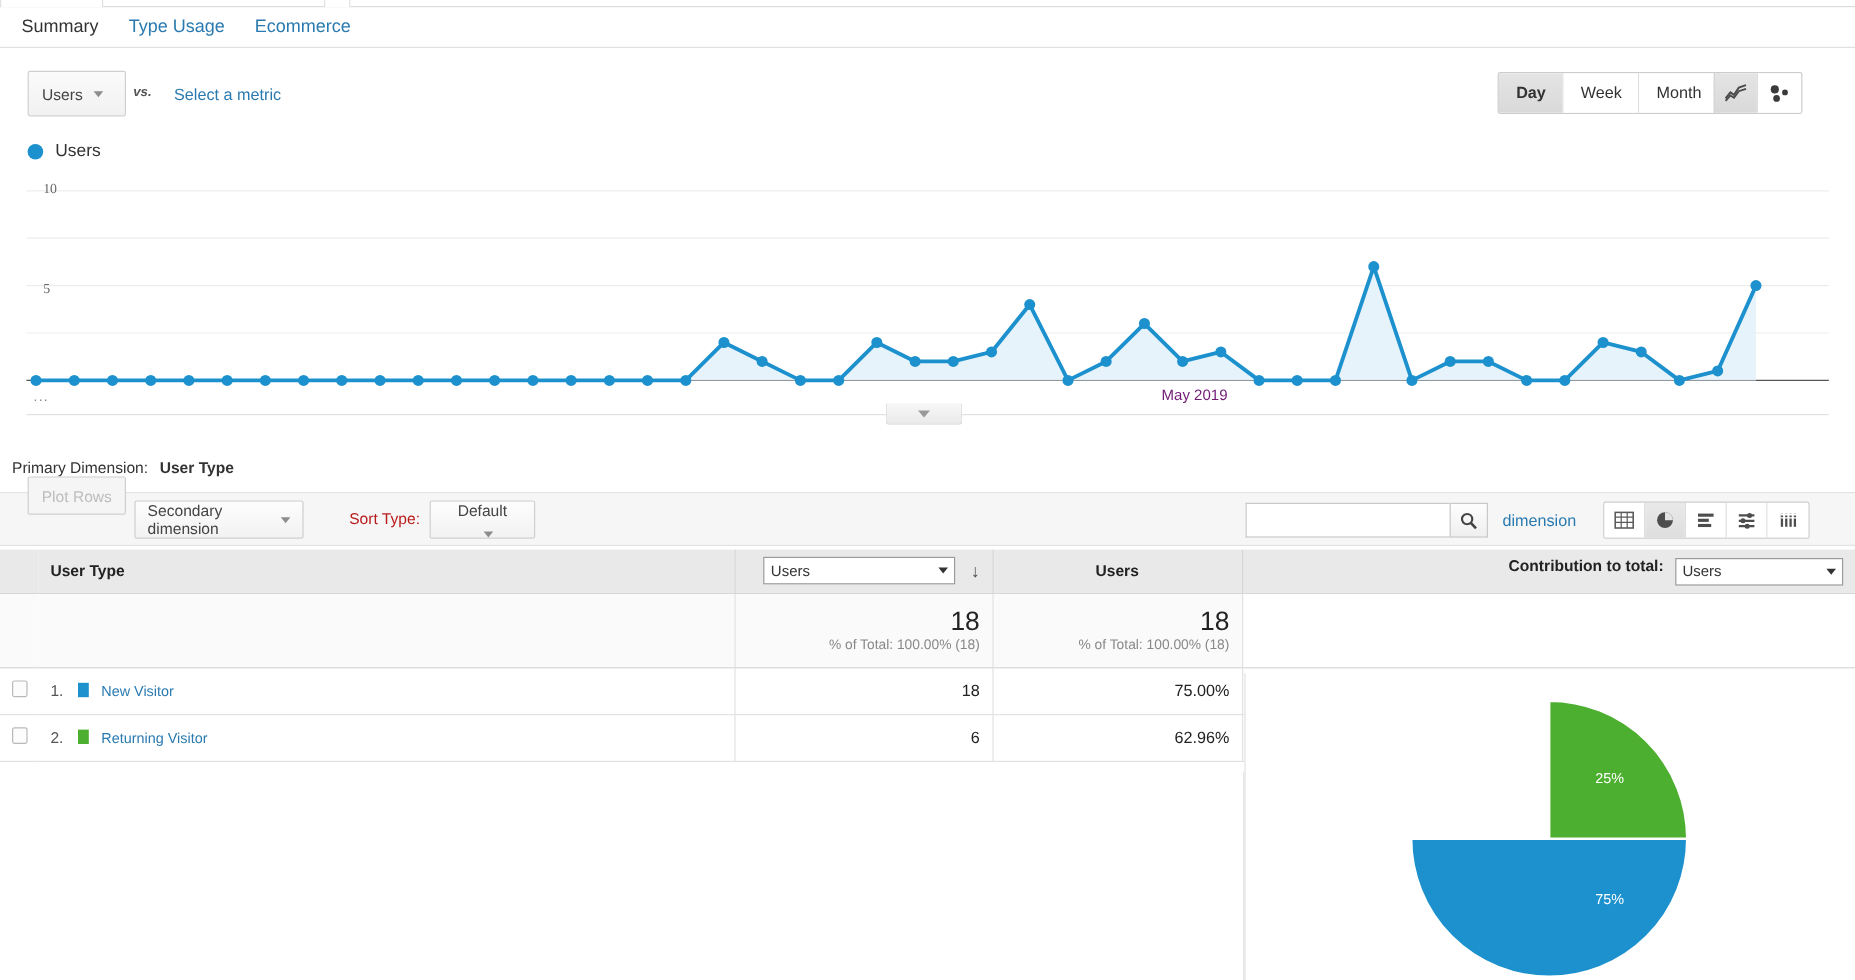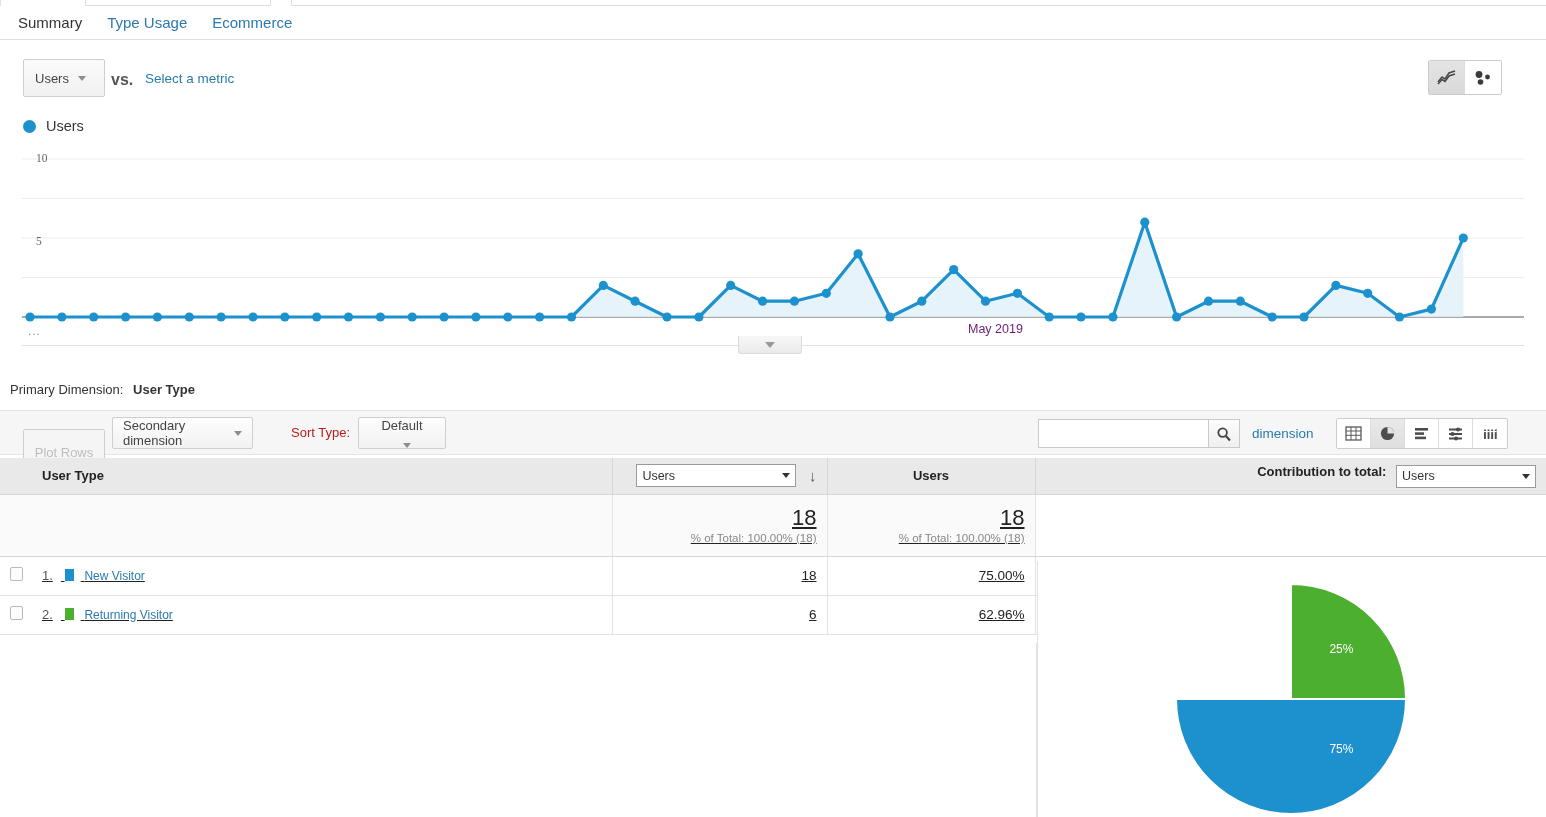--- a/index.html
+++ b/index.html
@@ -56,21 +56,21 @@
   }
   .metric-btn .lbl { font-size: 13px; color: #444; margin-left: 11px; }
   .caret-dn {
     width: 0; height: 0; margin-left: 9px;
     border-left: 4.5px solid transparent;
     border-right: 4.5px solid transparent;
     border-top: 5px solid #8d8d8d;
   }
   .vs-text {
     position: absolute; left: 111px; top: 30px;
-    font-size: 16px; font-weight: bold; color: #555;
+    font-size: 11px; font-weight: bold; color: #555; font-style: italic;
   }
   .select-metric {
     position: absolute; left: 145px; top: 30px;
     font-size: 13.5px; color: #2a7ab0; cursor: pointer;
   }
 
   .dwm {
     position: absolute; right: 113px; top: 60px;
     display: flex; border: 1px solid #ccc; border-radius: 2px; overflow: hidden;
     height: 35px;
@@ -151,21 +151,21 @@
     position: absolute; left: 0; top: 410px; width: 1546px; height: 45px;
     background: #f6f6f6; border-top: 1px solid #e4e4e4; border-bottom: 1px solid #e4e4e4;
   }
   .tb-btn {
     position: absolute; border: 1px solid #cfcfcf; border-radius: 2px;
     background: linear-gradient(to bottom,#fdfdfd,#f2f2f2);
     height: 32px; display: flex; align-items: center; cursor: pointer;
     font-size: 13px; color: #444;
   }
   .tb-btn.disabled { color: #bdbdbd; background: #f5f5f5; cursor: default; }
-  #plot-rows { left: 23px; top: 429px; width: 82px; justify-content: center; align-items: flex-end; }
+  #plot-rows { left: 23px; top: 397px; width: 82px; justify-content: center; }
   #secondary-dim { left: 112px; top: 417px; width: 141px; padding: 0 10px; justify-content: center; }
   .sort-type-label {
     position: absolute; left: 291px; top: 425px; font-size: 13px; color: #b91c1c;
   }
   #sort-default { left: 358px; top: 417px; width: 88px; padding: 0 9px; justify-content: space-between; flex-direction: column; }
 
   .searchwrap {
     position: absolute; left: 1038px; top: 419px;
     display: flex; height: 29px;
   }
@@ -208,21 +208,21 @@
     color: #222; padding: 0 10px;
   }
   .tbl th.chk { width: 32px; border-right: none; background: #e9e9e9;}
   .tbl th.dim { width: 580px; text-align: left; }
   .tbl th.m1 { width: 215px; text-align: right; }
   .tbl th.m2 { width: 208px; text-align: center; }
   .tbl th.contrib { text-align: right; border-right: none; }
 
   .tbl td {
     border-bottom: 1px solid #e2e2e2; border-right: 1px solid #e2e2e2;
-    font-size: 13.5px; padding: 0 10px; height: 39px; text-decoration: underline;
+    font-size: 13.5px; padding: 0 10px; height: 39px;
   }
   .tbl td.chk { border-right: none; text-align: center; }
   .tbl tr.totals td { background: #fafafa; height: 62px; border-bottom: 1px solid #d6d6d6; }
   .tbl td.numcell { text-align: right; vertical-align: middle; }
   .tot-big { font-size: 22px; color: #222; line-height: 1.05; }
   .tot-sub { font-size: 11.5px; color: #888; margin-top: 3px; }
   .tbl td.blank { border-right: none; background: #fff; }
   .tbl tr.totals td.blank { background: #fff; }
 
   .rowcheck {
@@ -273,20 +273,25 @@
 
   <div class="metric-row">
     <div class="metric-btn">
       <span class="lbl">Users</span>
       <span class="caret-dn"></span>
     </div>
     <div class="vs-text">vs.</div>
     <div class="select-metric">Select a metric</div>
   </div>
 
+  <div class="dwm">
+    <div class="seg on">Day</div>
+    <div class="seg">Week</div>
+    <div class="seg">Month</div>
+  </div>
 
   <div class="chart-types">
     <div class="ct on">
       <svg width="19" height="15" viewBox="0 0 19 15">
         <polyline points="1,12 5,7 8,9 12,3 18,1" fill="none" stroke="#4a4a4a" stroke-width="1.6"></polyline>
         <polyline points="1,14 5,9.5 8,11.5 12,6 18,4" fill="none" stroke="#4a4a4a" stroke-width="1.6"></polyline>
       </svg>
     </div>
     <div class="ct">
       <svg width="19" height="16" viewBox="0 0 19 16">

